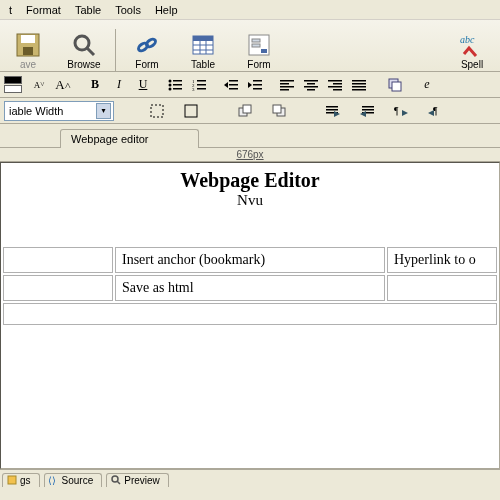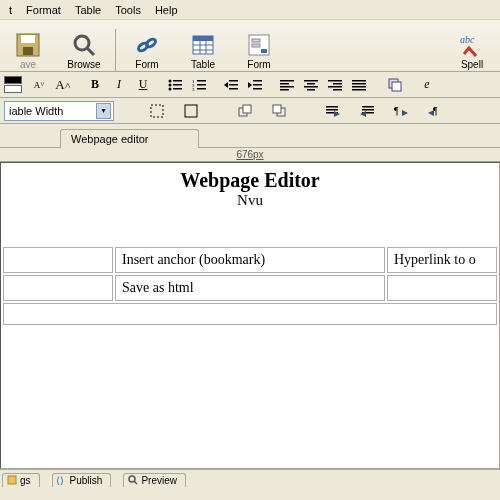--- a/index.html
+++ b/index.html
@@ -152,21 +152,21 @@
     overflow:hidden;
   }
   
   .viewtabs {
     background:#ece9d8;
     height:20px;
     border-top:1px solid #aca899;
     display:flex;
     align-items:center;
     padding:0 2px;
-    gap:12px;
+    gap:4px;
   }
   .vtab {
     border:1px solid #aca899;
     border-bottom:none;
     background:#ece9d8;
     padding:1px 8px 1px 4px;
     font-size:10px;
     display:flex;
     align-items:center;
     gap:3px;
@@ -460,21 +460,21 @@
         </svg>
       </span>
     <span>gs</span>
   </div>
   <div class="vtab">
     <span class="vicon">
         <svg width="10" height="10">
           <text x="-1" y="9" font-size="10" fill="#2a6fb5">⟨⟩</text>
         </svg>
       </span>
-    <span>Publish</span>
+    <span>Source</span>
   </div>
   <div class="vtab">
     <span class="vicon">
         <svg width="10" height="10">
           <circle cx="4" cy="4" r="3" fill="none" stroke="#555" stroke-width="1.5"></circle>
           <line x1="6" y1="6" x2="9" y2="9" stroke="#555" stroke-width="1.5"></line>
         </svg>
       </span>
     <span>Preview</span>
   </div>

